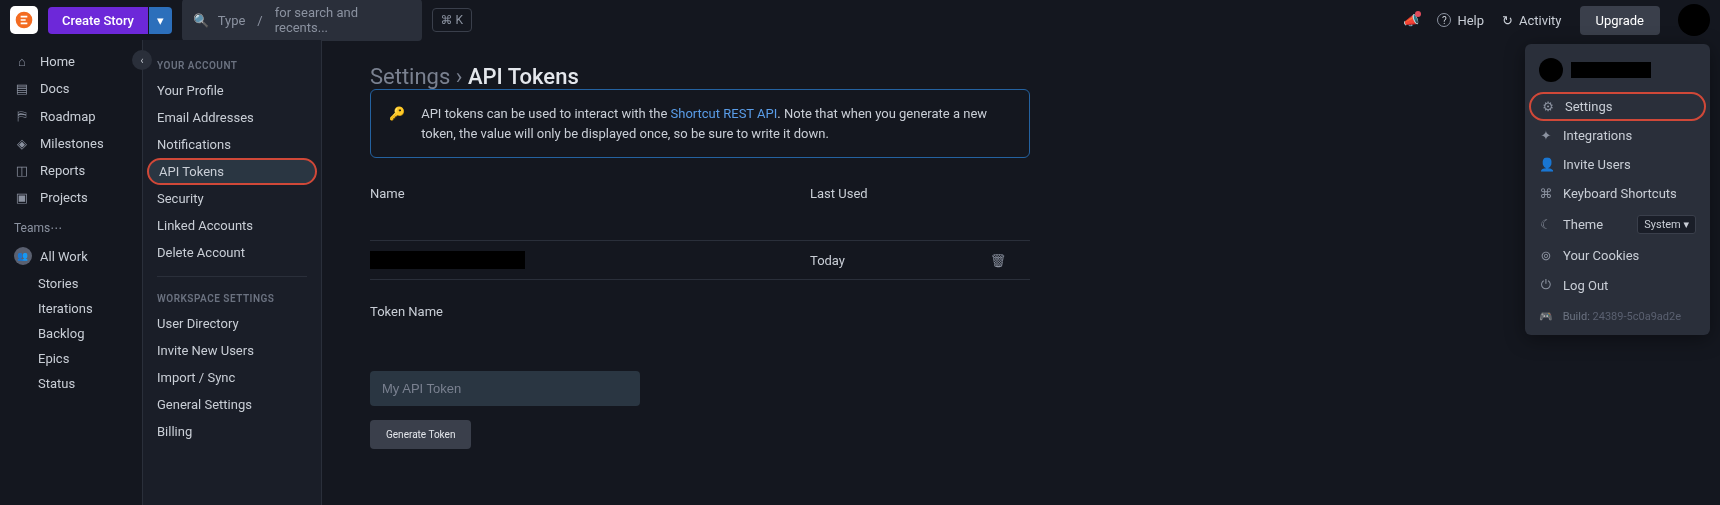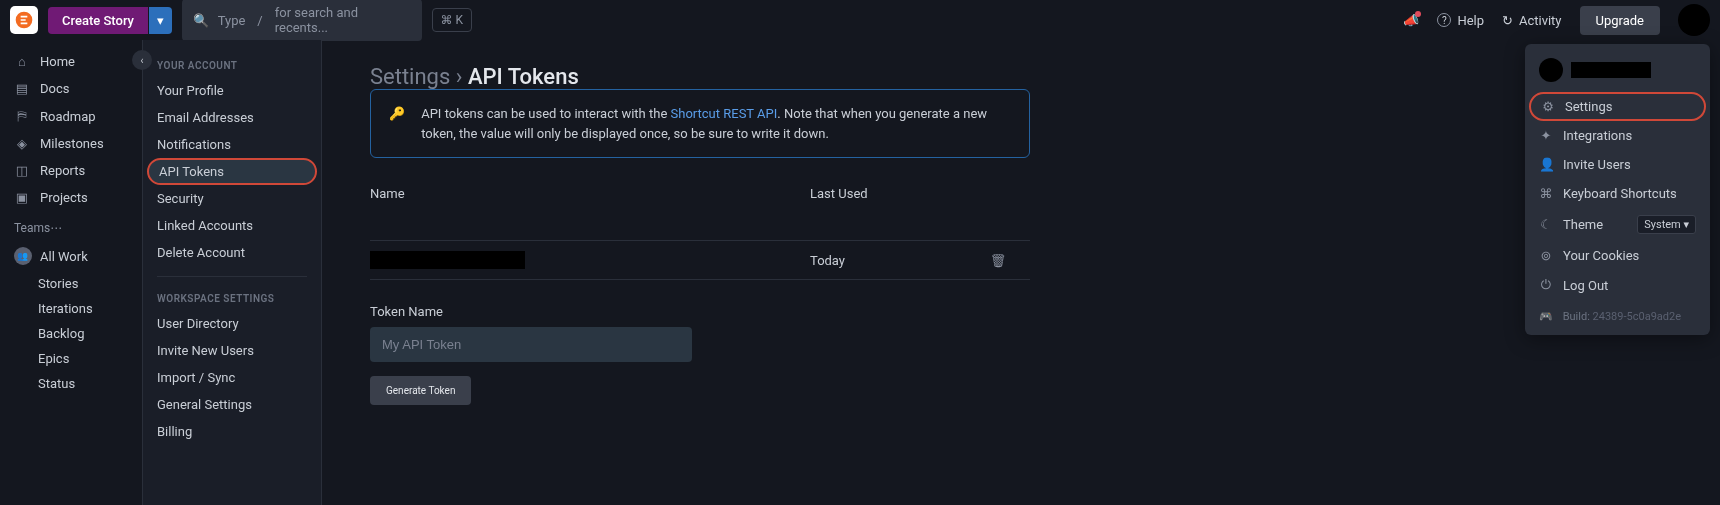--- a/index.html
+++ b/index.html
@@ -26,21 +26,21 @@
     .logo {
       width: 28px; height: 28px;
       background: #fff;
       border-radius: 5px;
       display: flex;
       align-items: center;
       justify-content: center;
     }
     .logo svg { width: 20px; height: 20px; }
     .create-story {
-      background: #701a75;
+      background: #6d28d9;
       color: #fff;
       padding: 6px 14px;
       border-radius: 4px 0 0 4px;
       font-size: 13px;
       font-weight: 500;
       cursor: pointer;
     }
     .create-dropdown {
       background: #2c6fbb;
       color: #fff;
@@ -257,24 +257,25 @@
     
     .form-label {
       margin-top: 24px;
       margin-bottom: 8px;
       font-size: 13px;
     }
     .token-input {
       background: #2a3642;
       border: none;
       padding: 10px 12px;
-      width: 322px;
+      width: 270px;
       border-radius: 4px;
       color: #c9ced6;
       font-size: 13px;
+      margin-top: 44px;
     }
     .token-input::placeholder { color: #7a8190; }
     .generate-btn {
       display: inline-block;
       margin-top: 14px;
       background: #3a3f4b;
       padding: 9px 16px;
       border-radius: 4px;
       cursor: pointer;
       color: #e4e7ec;

